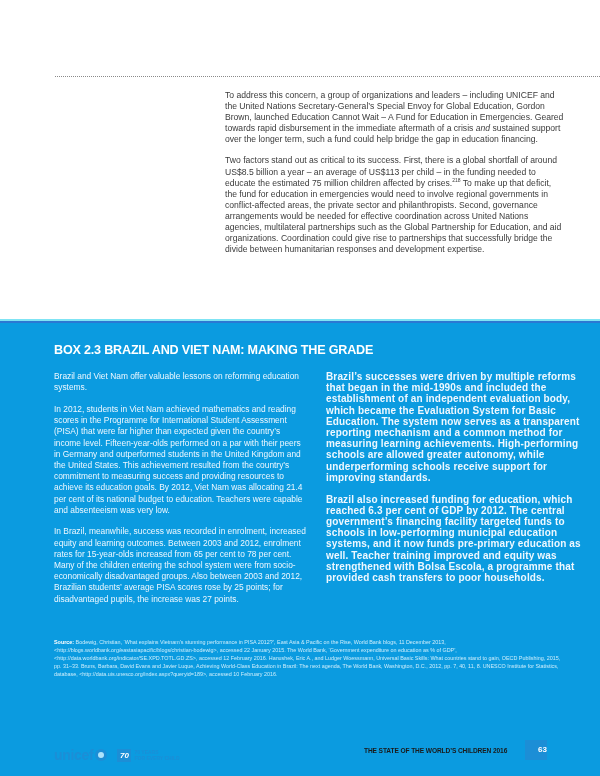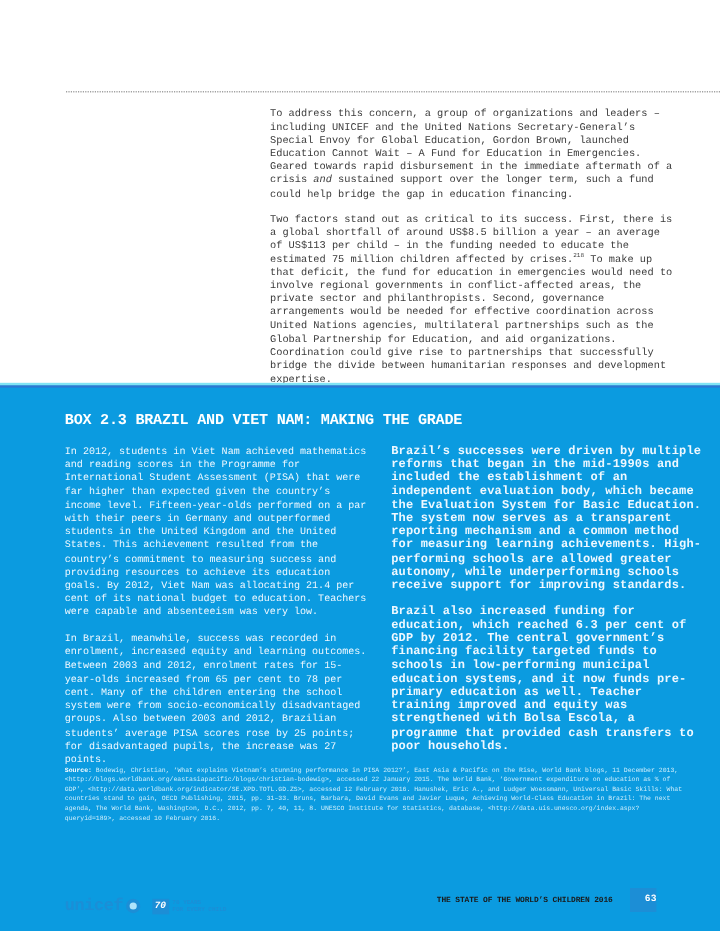--- a/index.html
+++ b/index.html
@@ -1,15 +1,15 @@
 <!DOCTYPE html>
 <html><head>
 <meta charset="utf-8">
 <style>
-  * { margin: 0; padding: 0; box-sizing: border-box; font-family: Liberation Mono, monospace; }
+  * { margin: 0; padding: 0; box-sizing: border-box; }
   html, body { width: 600px; height: 776px; background: #ffffff; overflow: hidden; }
   body { position: relative; font-family: "Liberation Sans", sans-serif; color: #3a3a3a; }
 
   .dotted-rule {
     position: absolute; left: 55px; top: 76px; width: 545px; height: 0;
     border-top: 1.3px dotted #8a8a8a;
   }
 
   .intro {
     position: absolute; left: 225px; top: 90px; width: 340px;
@@ -79,20 +79,21 @@
 
 <div class="intro">
   <p><span>To address this concern, a group of organizations and leaders – including UNICEF and the United Nations Secretary-General’s Special Envoy for Global Education, Gordon Brown, launched Education Cannot Wait – A Fund for Education in Emergencies. Geared towards rapid disbursement in the immediate aftermath of a crisis </span><em>and</em><span> sustained support over the longer term, such a fund could help bridge the gap in education financing.</span></p>
   <p><span>Two factors stand out as critical to its success. First, there is a global shortfall of around US$8.5 billion a year – an average of US$113 per child – in the funding needed to educate the estimated 75 million children affected by crises.</span><sup>218</sup><span> To make up that deficit, the fund for education in emergencies would need to involve regional governments in conflict-affected areas, the private sector and philanthropists. Second, governance arrangements would be needed for effective coordination across United Nations agencies, multilateral partnerships such as the Global Partnership for Education, and aid organizations. Coordination could give rise to partnerships that successfully bridge the divide between humanitarian responses and development expertise.</span></p>
 </div>
 
 <div class="box">
   <div class="box-title">BOX 2.3 BRAZIL AND VIET NAM: MAKING THE GRADE</div>
 
   <div class="col col-left">
+    <p>Brazil and Viet Nam offer valuable lessons on reforming education systems.</p>
     <p>In 2012, students in Viet Nam achieved mathematics and reading scores in the Programme for International Student Assessment (PISA) that were far higher than expected given the country’s income level. Fifteen-year-olds performed on a par with their peers in Germany and outperformed students in the United Kingdom and the United States. This achievement resulted from the country’s commitment to measuring success and providing resources to achieve its education goals. By 2012, Viet Nam was allocating 21.4 per cent of its national budget to education. Teachers were capable and absenteeism was very low.</p>
     <p>In Brazil, meanwhile, success was recorded in enrolment, increased equity and learning outcomes. Between 2003 and 2012, enrolment rates for 15-year-olds increased from 65 per cent to 78 per cent. Many of the children entering the school system were from socio-economically disadvantaged groups. Also between 2003 and 2012, Brazilian students’ average PISA scores rose by 25 points; for disadvantaged pupils, the increase was 27 points.</p>
   </div>
 
   <div class="col col-right">
     <p>Brazil’s successes were driven by multiple reforms that began in the mid-1990s and included the establishment of an independent evaluation body, which became the Evaluation System for Basic Education. The system now serves as a transparent reporting mechanism and a common method for measuring learning achievements. High-performing schools are allowed greater autonomy, while underperforming schools receive support for improving standards.</p>
     <p>Brazil also increased funding for education, which reached 6.3 per cent of GDP by 2012. The central government’s financing facility targeted funds to schools in low-performing municipal education systems, and it now funds pre-primary education as well. Teacher training improved and equity was strengthened with Bolsa Escola, a programme that provided cash transfers to poor households.</p>
   </div>
 
   <div class="source">

